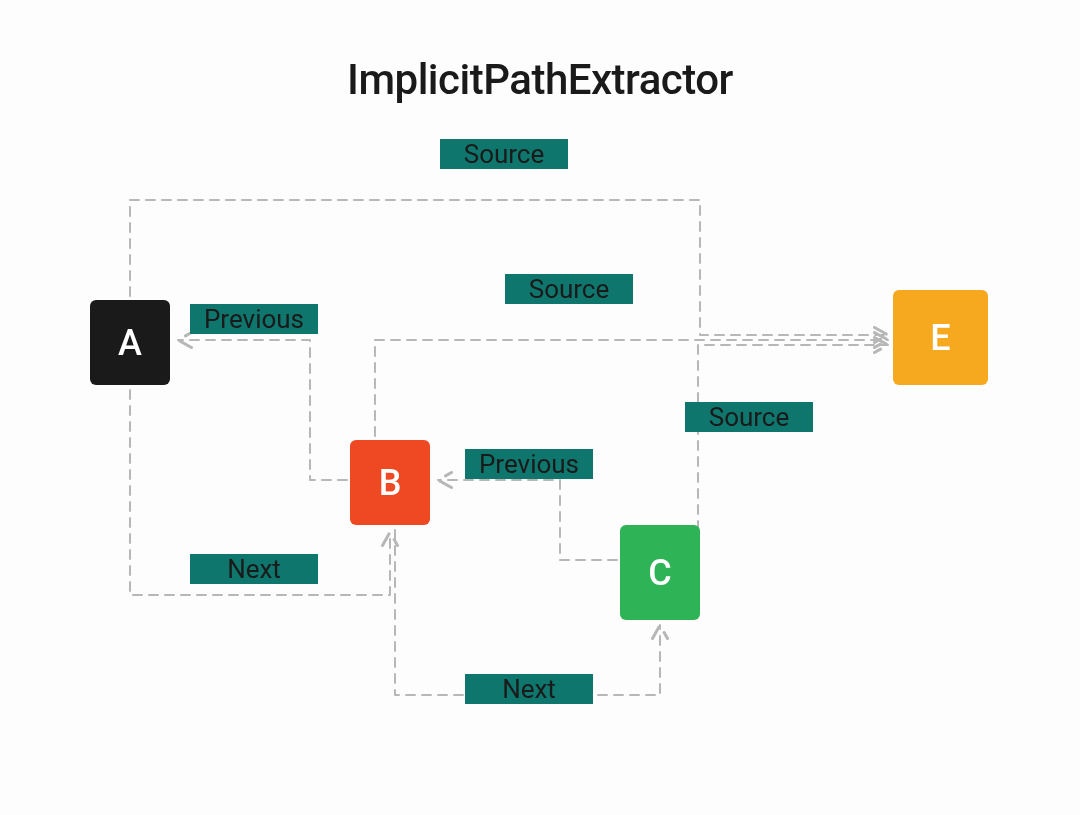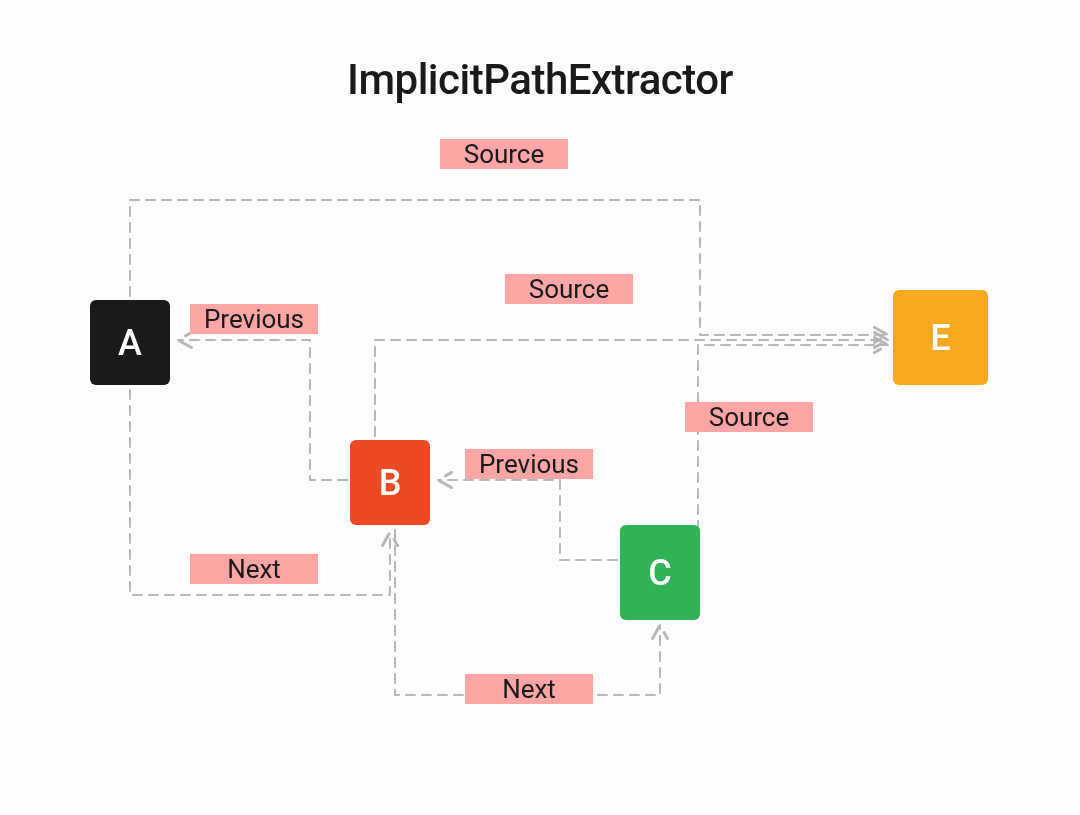--- a/index.html
+++ b/index.html
@@ -34,21 +34,21 @@
     justify-content: center;
     border-radius: 6px;
     color: #fff;
     font-size: 36px;
     font-weight: 500;
   }
   .edge-label {
     position: absolute;
     font-size: 26px;
     color: #1a1a1a;
-    background: #fca5a5;
+    background: #0f766e;
     padding: 0 4px;
     text-align: center;
   }
   svg.edges {
     position: absolute;
     left: 0; top: 0;
     width: 1080px;
     height: 815px;
     pointer-events: none;
   }

